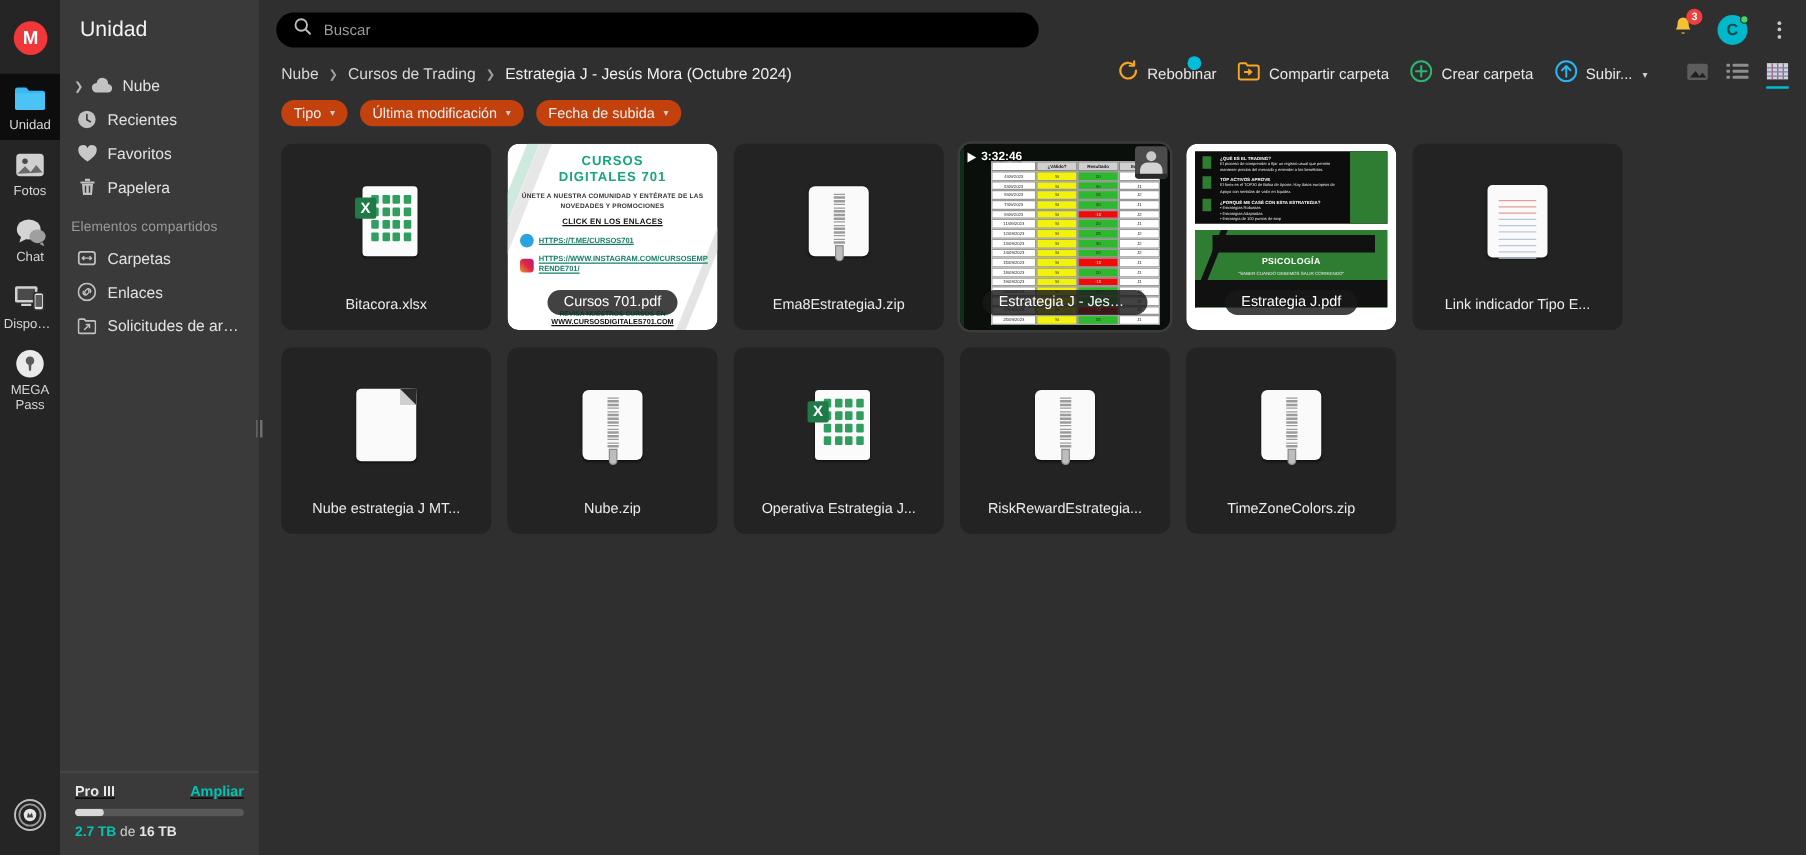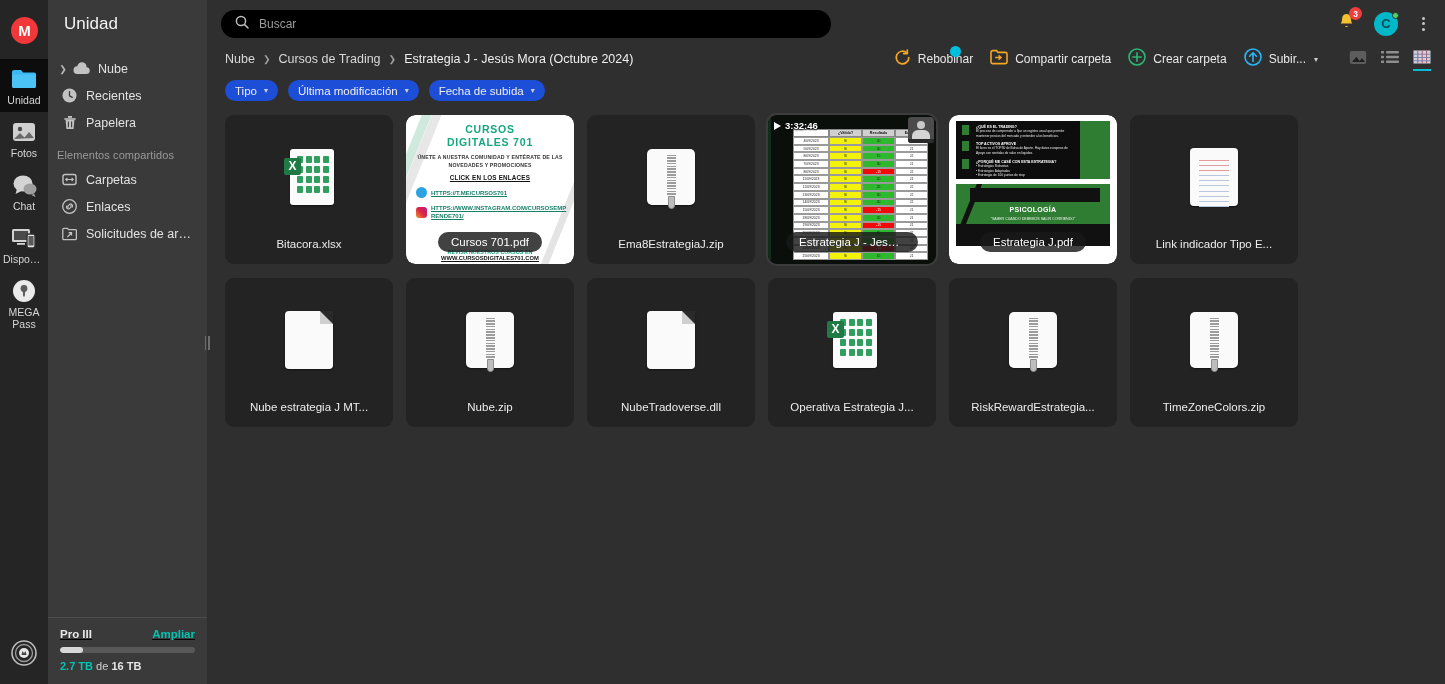--- a/index.html
+++ b/index.html
@@ -132,21 +132,21 @@
   .chev { font-size: 8px; color: #cfcfcf; margin-left: 1px; }
   .viewtoggles { display: flex; align-items: center; gap: 14px; margin-left: 14px; }
   .vt { cursor: pointer; position: relative; padding-bottom: 4px; display:flex; }
   .vt.active::after {
     content: ""; position: absolute; bottom: -2px; left: 0; right: 0; height: 2px; background: #00bcd4;
   }
 
   
   .filters { display: flex; align-items: center; gap: 10px; padding: 9px 0 0 18px; }
   .chip {
-    height: 21px; border-radius: 11px; background: #1d4ed8; color: #eee;
+    height: 21px; border-radius: 11px; background: #c2410c; color: #eee;
     display: flex; align-items: center; padding: 0 10px; font-size: 11.5px; cursor: pointer; gap: 6px;
   }
 
   
   .content { flex: 1; overflow: hidden; padding: 14px 0 0 18px; }
   .grid { display: flex; flex-wrap: wrap; gap: 14px 13px; }
   .card {
     width: 168px; height: 149px; border-radius: 9px; background: #232323;
     position: relative; cursor: pointer; overflow: hidden;
     display: flex; flex-direction: column; align-items: center;
@@ -374,20 +374,28 @@
       <div class="nav-row nav-indent">
         <span class="nav-ico">
           <svg width="15" height="15" viewBox="0 0 15 15">
               <circle cx="7.5" cy="7.5" r="7" fill="#c2c2c2"></circle>
               <path d="M7.5 3.6v4.2l2.8 1.6" stroke="#3a3a3a" stroke-width="1.3" fill="none" stroke-linecap="round"></path>
             </svg>
         </span>
         <span class="nav-label">Recientes</span>
       </div>
 
+      <div class="nav-row nav-indent">
+        <span class="nav-ico">
+          <svg width="16" height="14" viewBox="0 0 16 14">
+              <path d="M8 13.2S.7 8.8.7 4.6A3.8 3.8 0 018 2.6 3.8 3.8 0 0115.3 4.6c0 4.2-7.3 8.6-7.3 8.6z" fill="#c8c8c8"></path>
+            </svg>
+        </span>
+        <span class="nav-label">Favoritos</span>
+      </div>
 
       <div class="nav-row nav-indent">
         <span class="nav-ico">
           <svg width="14" height="15" viewBox="0 0 14 15">
               <rect x="1.4" y="3.2" width="11.2" height="1.6" fill="#c2c2c2"></rect>
               <rect x="5" y="1" width="4" height="1.8" fill="#c2c2c2"></rect>
               <path d="M2.6 5h8.8l-.8 9H3.4z" fill="#c2c2c2"></path>
               <path d="M5.4 6.6v5.6M8.6 6.6v5.6" stroke="#3a3a3a" stroke-width="1.1"></path>
             </svg>
         </span>
@@ -846,26 +854,20 @@
                     <i></i>
                   </div>
                   <div class="pull"></div>
                 </div>
               </div>
             </div>
             <div class="card-name">Nube.zip</div>
           </div>
           <div class="card">
             <div class="icon-area">
-              <div class="doc folded"></div>
-            </div>
-            <div class="card-name">NubeTradoverse.dll</div>
-          </div>
-          <div class="card">
-            <div class="icon-area">
               <div class="xls">
                 <div class="sheet">
                   <div class="cells">
                     <i></i>
                     <i></i>
                     <i></i>
                     <i></i>
                     <i></i>
                     <i></i>
                     <i></i>

